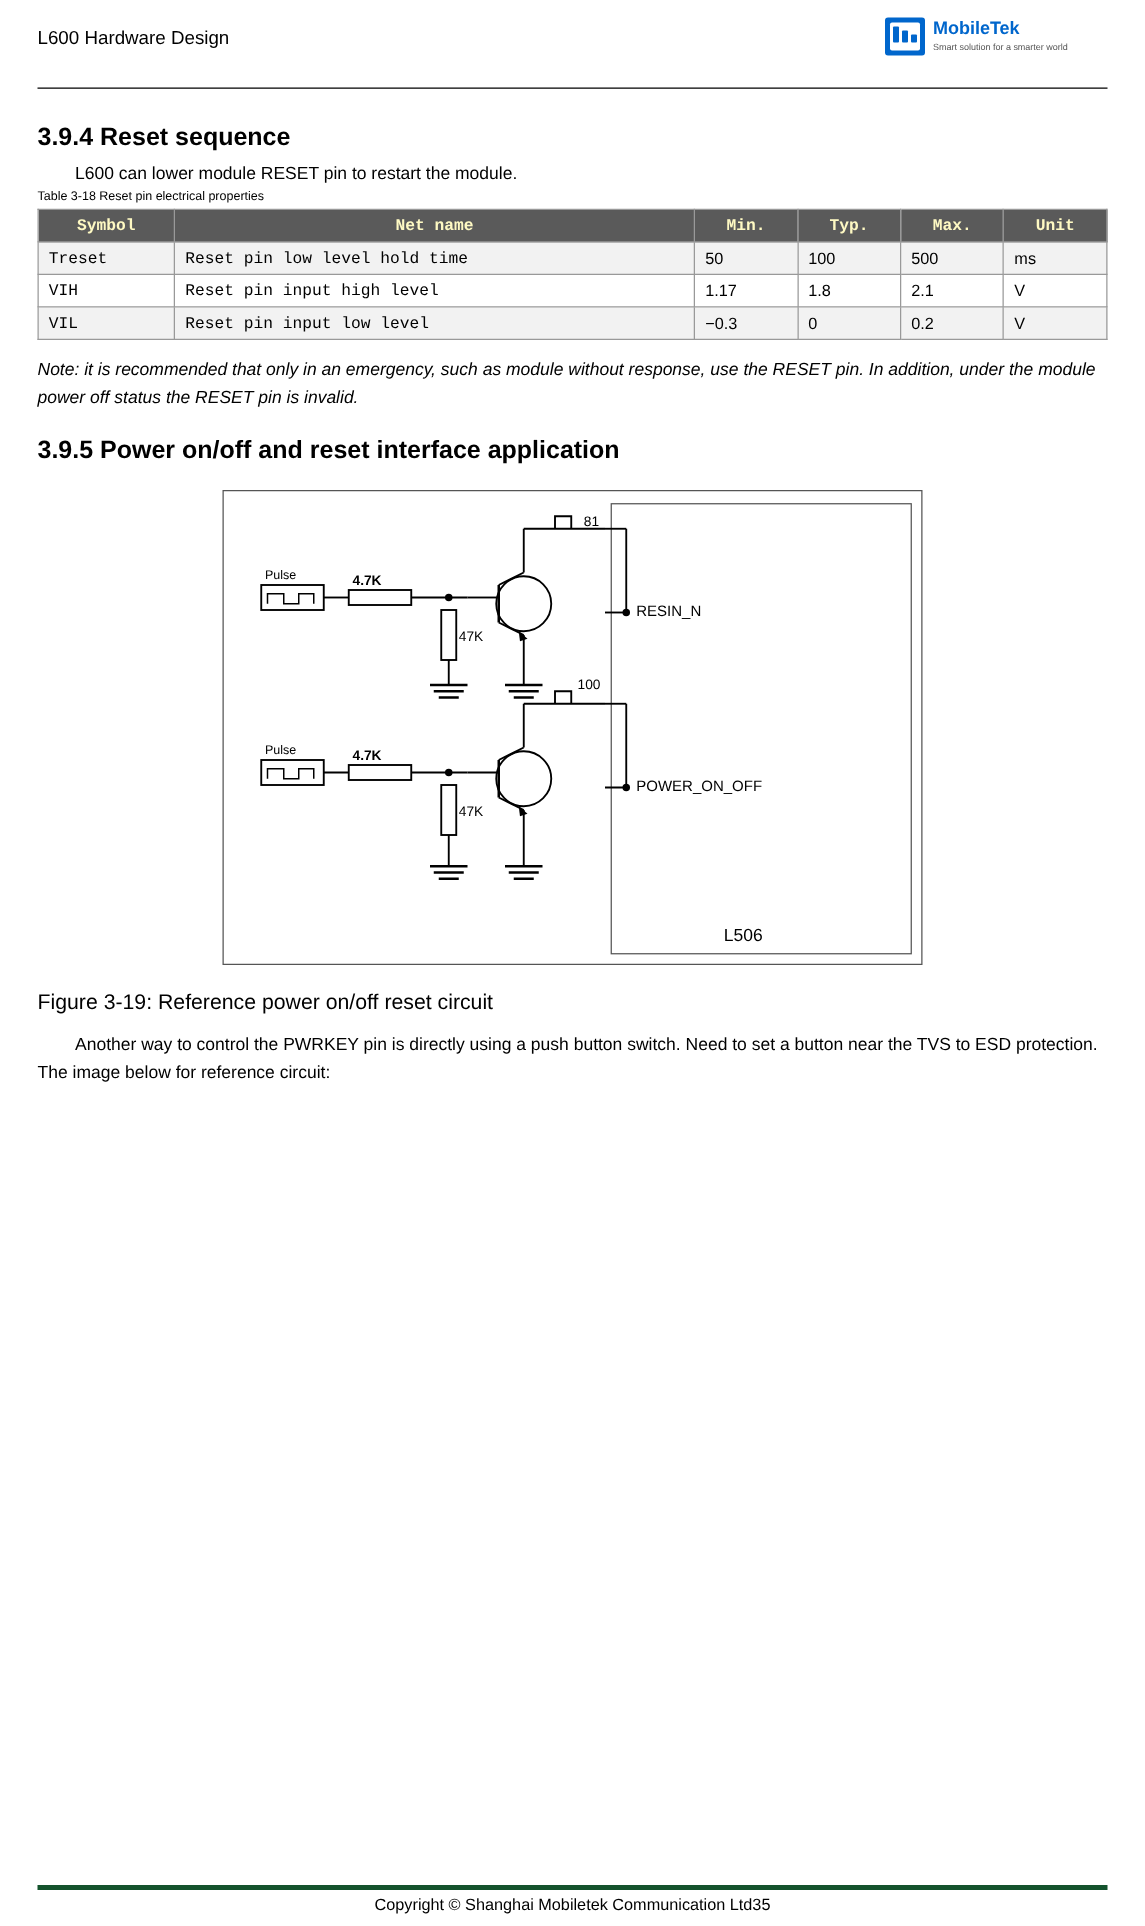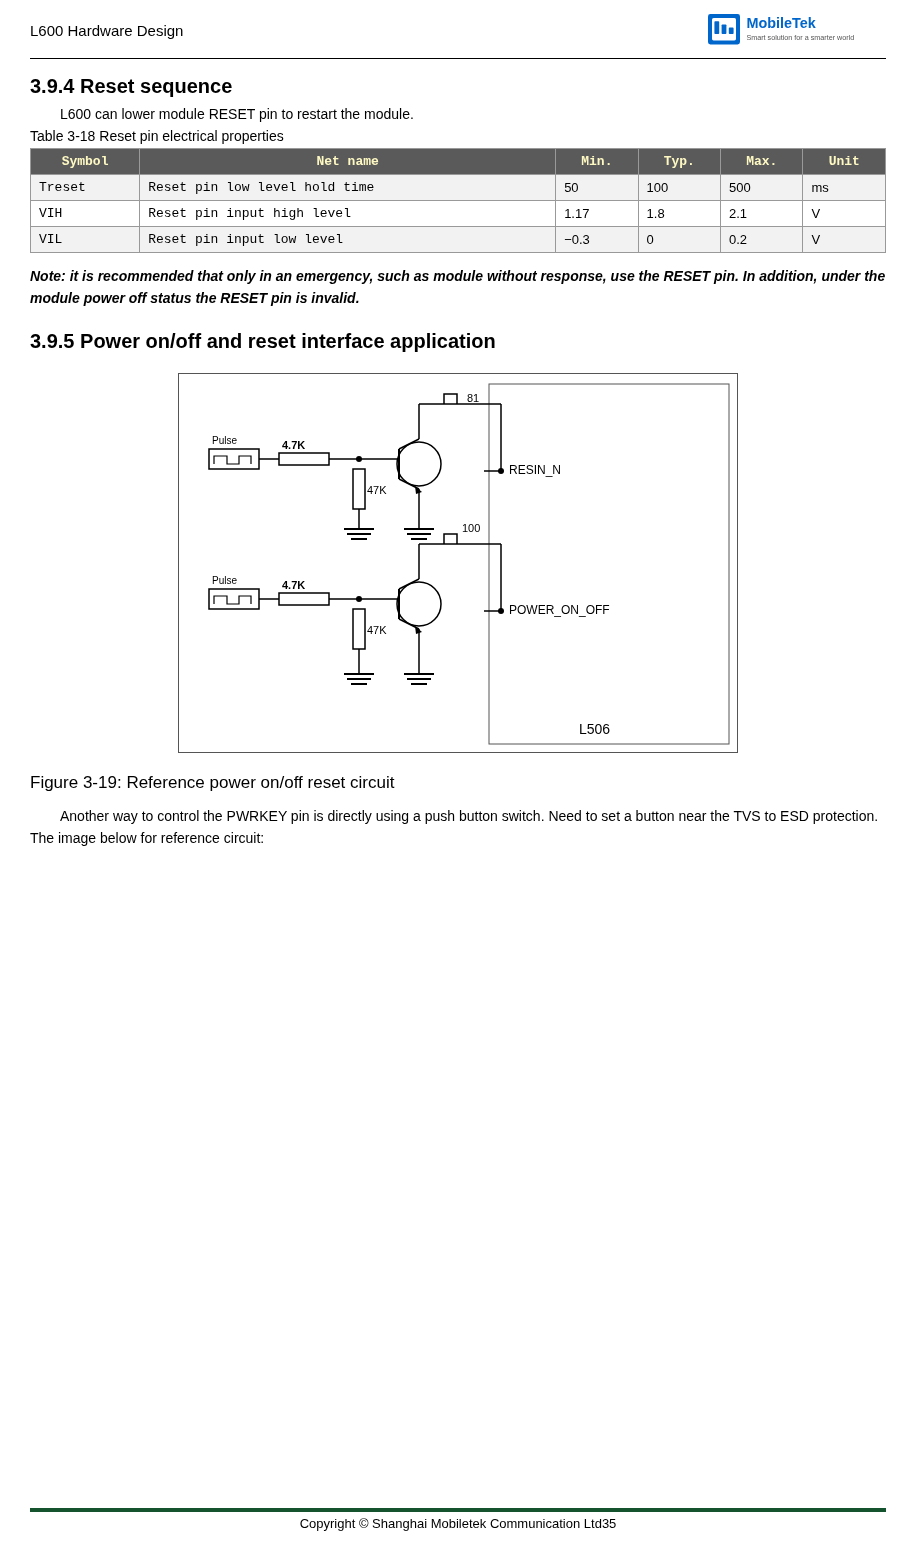--- a/index.html
+++ b/index.html
@@ -13,22 +13,22 @@
       position: relative;
       padding: 10px 30px 60px 30px;
     }
 
     
     .header {
       display: flex;
       justify-content: space-between;
       align-items: center;
       border-bottom: 1px solid #000;
-      padding-bottom: 8px;
-      margin-bottom: 16px;
+      padding-bottom: 20px;
+      margin-bottom: 28px;
       gap: 32px;
     }
     .header-title {
       font-size: 15px;
       font-weight: normal;
     }
     .logo-container {
       display: flex;
       align-items: flex-end;
     }
@@ -43,21 +43,21 @@
       font-weight: bold;
       margin-bottom: 8px;
       margin-top: 10px;
     }
     .indent-para {
       text-indent: 30px;
       margin-bottom: 6px;
     }
     .table-caption {
       margin-bottom: 4px;
-      font-size: 14px;
+      font-size: 10px;
     }
 
     
     .data-table {
       width: 100%;
       border-collapse: collapse;
       margin-bottom: 12px;
       font-size: 13px;
     }
     .data-table th, .data-table td {
@@ -79,21 +79,21 @@
     .data-table tbody tr:nth-child(even) {
       background: #fff;
     }
     .data-table .mono {
       font-family: 'Courier New', monospace;
     }
 
     
     .note-para {
       font-style: italic;
-      font-weight: bold;
+      font-weight: normal;
       margin-bottom: 20px;
       line-height: 1.6;
     }
 
     
     .section-395 {
       margin-top: 20px;
       margin-bottom: 16px;
     }
 

